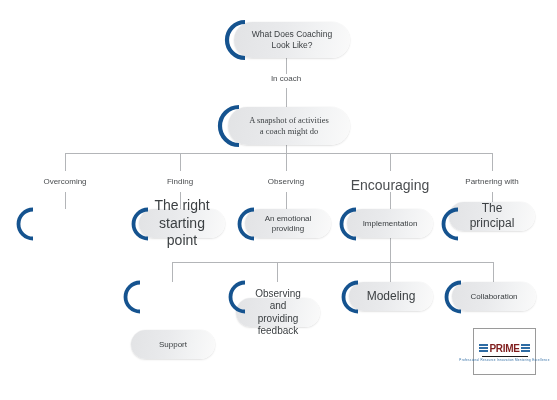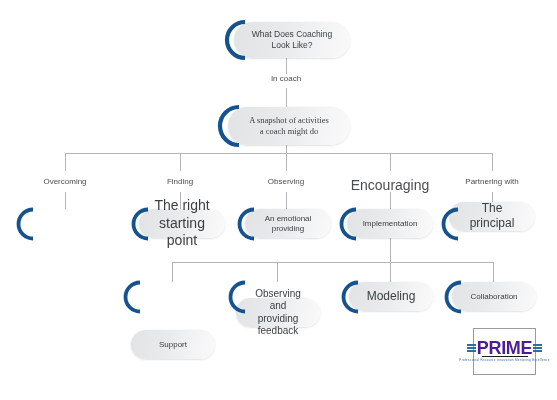--- a/index.html
+++ b/index.html
@@ -67,23 +67,23 @@
     gap:1px;
     padding:0 1px;
   }
   .logo-bars i{display:block;height:2px;background:#2e6ca4;}
   .logo-bars i.b1{width:9px;}
   .logo-bars i.b2{width:9px;}
   .logo-bars i.b3{width:9px;}
   .logo-word{
     font-family:"Liberation Sans", sans-serif;
     font-weight:bold;
-    font-size:18px;
+    font-size:10px;
     letter-spacing:-0.3px;
-    color:#4c1d95;
+    color:#7f1d1d;
     line-height:13px;
   }
   .logo-rule{height:1px;background:#1b1b1b;width:46px;margin-top:1px;}
   .logo-tag{
     font-size:3px;color:#2e6ca4;letter-spacing:0.3px;
     margin-top:1px;white-space:nowrap;
   }
 </style>
 </head>
 <body>

